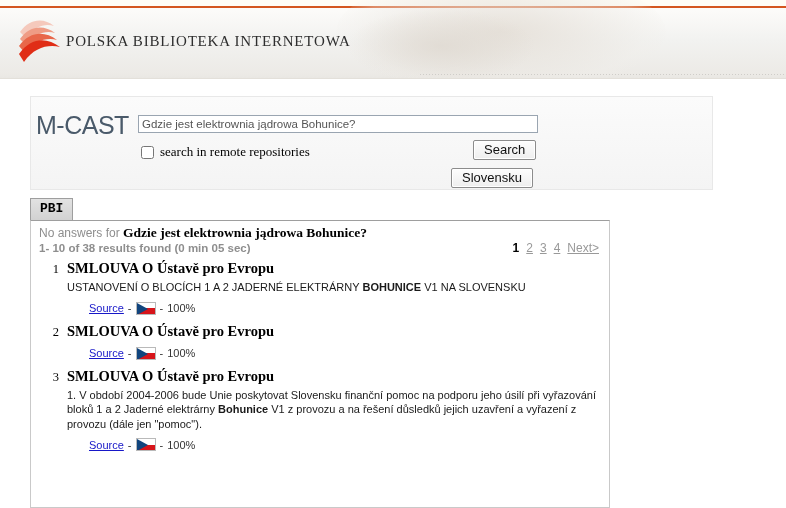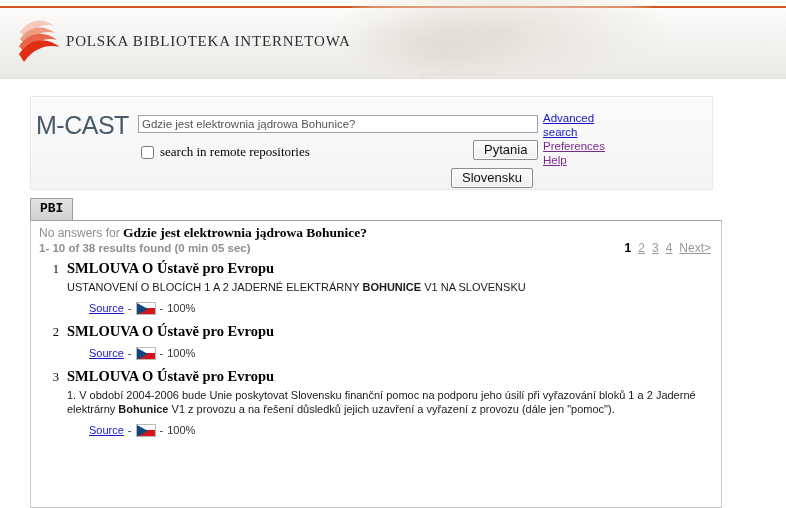--- a/index.html
+++ b/index.html
@@ -211,21 +211,21 @@
     font-size: 13px;
     color: #000;
     cursor: pointer;
   }
 
   
   .results-panel {
     position: absolute;
     left: 30px;
     top: 220px;
-    width: 692px;
+    width: 580px;
     height: 288px;
     box-sizing: border-box;
     background: #ffffff;
     border: 1px solid #c9c9c9;
     border-top: 1px solid #9e9e9e;
     overflow: hidden;
   }
   .res-header {
     padding: 4px 8px 0 8px;
     position: relative;
@@ -351,28 +351,23 @@
 <div class="mcast-panel">
   <div class="mcast-title">M-CAST</div>
 
   <input class="search-input" type="text" value="Gdzie jest elektrownia jądrowa Bohunice?" style="">
 
   <div class="remote-row">
     <input class="remote-check" type="checkbox" style="">
     <span class="remote-label">search in remote repositories</span>
   </div>
 
-  <div class="btn btn-search">Pytania</div>
+  <div class="btn btn-search">Search</div>
   <div class="btn btn-aggregate">Slovensku</div>
 
-  <div class="side-links">
-    <a class="lnk-blue">Advanced search</a>
-    <a class="lnk-purple">Preferences</a>
-    <a class="lnk-purple">Help</a>
-  </div>
 </div>
 
 <div class="tabs">
   <div class="tab">PBI</div>
 </div>
 
 <div class="results-panel">
 
   <div class="res-header">
     <div class="res-noans"><span>No answers for </span><b>Gdzie jest elektrownia jądrowa Bohunice?</b></div>

